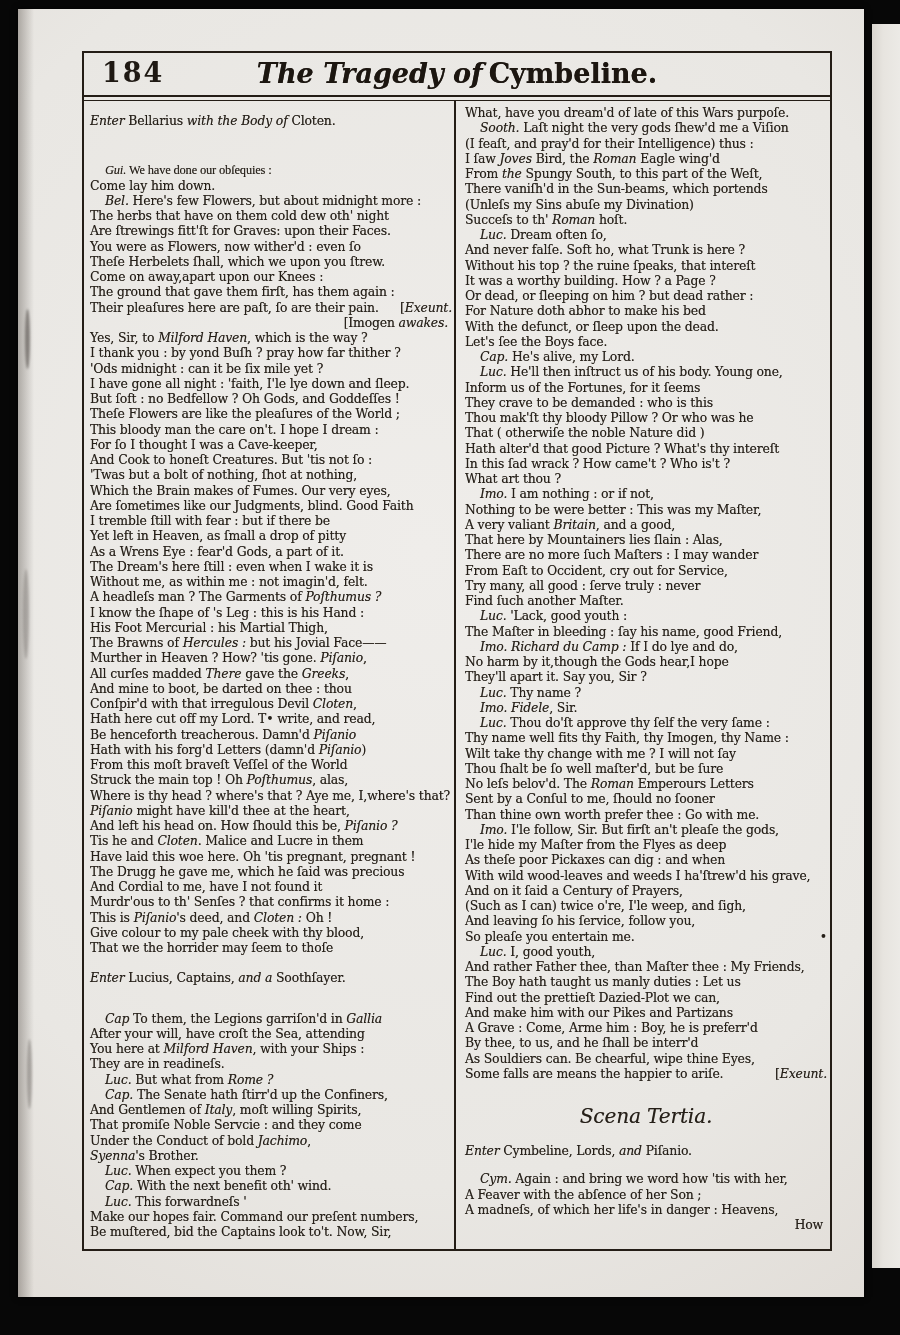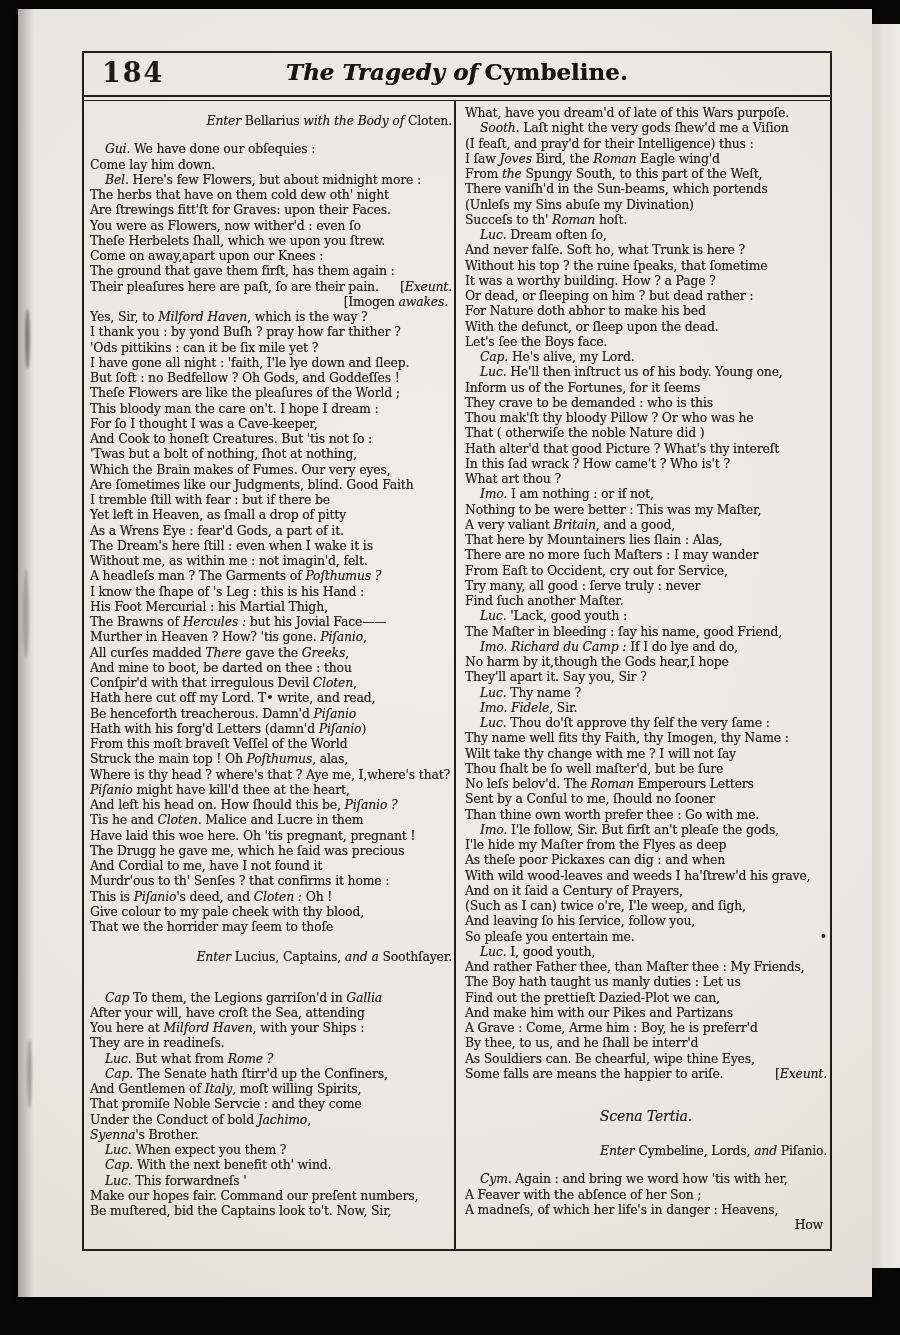--- a/index.html
+++ b/index.html
@@ -9,21 +9,20 @@
     position:relative;
     overflow:hidden;
     font-family:"DejaVu Serif","Liberation Serif",serif;
   }
   
   .page{
     position:absolute;left:18px;top:9px;width:846px;height:1288px;
     background:
       radial-gradient(ellipse 120% 90% at 48% 42%, #efedea 0%, #e9e7e3 55%, #ded9d3 88%, #cfc9c2 100%);
     box-shadow:0 0 6px rgba(0,0,0,.8);
-    padding-left:8px;
   }
   .page-edge-shadow{
     position:absolute;left:0;top:0;width:16px;height:100%;
     background:linear-gradient(90deg, rgba(60,52,45,.35), rgba(60,52,45,0));
   }
   .smudge{position:absolute;background:rgba(40,34,28,.45);border-radius:50%;filter:blur(1px);}
   .s1{left:7px;top:300px;width:5px;height:60px;}
   .s2{left:5px;top:560px;width:6px;height:90px;opacity:.5;}
   .s3{left:9px;top:1030px;width:5px;height:70px;opacity:.6;}
   
@@ -39,21 +38,21 @@
   }
   .header{
     position:relative;height:42px;
   }
   .page-number{
     position:absolute;left:18px;top:4px;
     font-size:27px;font-weight:bold;letter-spacing:2px;color:#1f1913;
   }
   .running-title{
     position:absolute;left:0;right:0;top:5px;text-align:center;
-    font-size:23px;color:#1c1610;
+    font-size:27px;color:#1c1610;
     text-shadow:0 0 .6px rgba(28,22,16,.8);
   }
   .running-title .it{font-style:italic;font-weight:bold;margin-right:6px;}
   .running-title .ro{font-weight:bold;}
   .double-rule{
     height:3px;border-top:2px solid #241d16;border-bottom:1.5px solid #241d16;
   }
   .text-body{position:relative;height:1149px;}
   .col-divider{
     position:absolute;left:370px;top:0;width:2px;height:100%;
@@ -64,24 +63,24 @@
     font-size:12.3px;line-height:15.25px;
     letter-spacing:-0.1px;
     color:#251f18;
     text-shadow:0.2px 0.2px 0.3px rgba(37,31,24,.55);
   }
   .col-left{left:6px;top:13px;}
   .col-right{left:381px;top:5px;}
   .pl{white-space:nowrap;position:relative;}
   .pl i{font-style:italic;}
   .pl.speech{text-indent:15px;}
-  .pl.stage{text-align:right;white-space:normal;}
+  .pl.stage{text-align:left;white-space:normal;}
   .pl.right{text-align:right;padding-right:4px;}
   .pl.heading{
-    text-align:center;font-size:14px;line-height:24px;
+    text-align:center;font-size:20px;line-height:24px;
     font-style:italic;white-space:normal;
   }
   .pl .fr{position:absolute;right:0;top:0;text-indent:0;}
   .catchword{padding-right:2px;}
 </style>
 </head>
 <body>
 
 <div class="page">
   <div class="page-edge-shadow"></div>
@@ -94,34 +93,34 @@
       <span class="page-number">184</span>
       <div class="running-title">
         <span class="it">The Tragedy of</span><span class="ro">Cymbeline.</span>
       </div>
     </div>
     <div class="double-rule"></div>
     <div class="text-body">
       <div class="col-divider"></div>
       <div class="col col-left">
           <div class="pl stage"><i>Enter</i> Bellarius <i>with the Body of</i> Cloten.</div>
-          <div class="pl speech" style="margin-top: 13px;"><i>Gui.</i> We have done our obſequies :</div>
+          <div class="pl speech" style="margin-top: 34px; font-family: Liberation Serif, serif;"><i>Gui.</i> We have done our obſequies :</div>
           <div class="pl ">Come lay him down.</div>
           <div class="pl speech"><i>Bel.</i> Here's few Flowers, but about midnight more :</div>
           <div class="pl ">The herbs that have on them cold dew oth' night</div>
           <div class="pl ">Are ſtrewings fitt'ſt for Graves: upon their Faces.</div>
           <div class="pl ">You were as Flowers, now wither'd : even ſo</div>
           <div class="pl ">Theſe Herbelets ſhall, which we upon you ſtrew.</div>
           <div class="pl ">Come on away,apart upon our Knees :</div>
           <div class="pl ">The ground that gave them firſt, has them again :</div>
           <div class="pl ">Their pleaſures here are paſt, ſo are their pain.<span class="fr">[<i>Exeunt.</i></span></div>
           <div class="pl right">[Imogen <i>awakes.</i></div>
           <div class="pl ">Yes, Sir, to <i>Milford Haven</i>, which is the way ?</div>
           <div class="pl ">I thank you : by yond Buſh ? pray how far thither ?</div>
-          <div class="pl ">'Ods pittikins : can it be ſix mile yet ?</div>
+          <div class="pl ">'Ods midnight : can it be ſix mile yet ?</div>
           <div class="pl ">I have gone all night : 'faith, I'le lye down and ſleep.</div>
           <div class="pl ">But ſoft : no Bedfellow ? Oh Gods, and Goddeſſes !</div>
           <div class="pl ">Theſe Flowers are like the pleaſures of the World ;</div>
           <div class="pl ">This bloody man the care on't. I hope I dream :</div>
           <div class="pl ">For ſo I thought I was a Cave-keeper,</div>
           <div class="pl ">And Cook to honeſt Creatures. But 'tis not ſo :</div>
           <div class="pl ">'Twas but a bolt of nothing, ſhot at nothing,</div>
           <div class="pl ">Which the Brain makes of Fumes. Our very eyes,</div>
           <div class="pl ">Are ſometimes like our Judgments, blind. Good Faith</div>
           <div class="pl ">I tremble ſtill with fear : but if there be</div>
@@ -174,21 +173,21 @@
           <div class="pl ">What, have you dream'd of late of this Wars purpoſe.</div>
           <div class="pl speech"><i>Sooth.</i> Laſt night the very gods ſhew'd me a Viſion</div>
           <div class="pl ">(I feaſt, and pray'd for their Intelligence) thus :</div>
           <div class="pl ">I ſaw <i>Joves</i> Bird, the <i>Roman</i> Eagle wing'd</div>
           <div class="pl ">From <i>the</i> Spungy South, to this part of the Weſt,</div>
           <div class="pl ">There vaniſh'd in the Sun-beams, which portends</div>
           <div class="pl ">(Unleſs my Sins abuſe my Divination)</div>
           <div class="pl ">Succeſs to th' <i>Roman</i> hoſt.</div>
           <div class="pl speech"><i>Luc.</i> Dream often ſo,</div>
           <div class="pl ">And never falſe. Soft ho, what Trunk is here ?</div>
-          <div class="pl ">Without his top ? the ruine ſpeaks, that ſometime</div>
+          <div class="pl ">Without his top ? the ruine ſpeaks, that intereſt</div>
           <div class="pl ">It was a worthy building. How ? a Page ?</div>
           <div class="pl ">Or dead, or ſleeping on him ? but dead rather :</div>
           <div class="pl ">For Nature doth abhor to make his bed</div>
           <div class="pl ">With the defunct, or ſleep upon the dead.</div>
           <div class="pl ">Let's ſee the Boys face.</div>
           <div class="pl speech"><i>Cap.</i> He's alive, my Lord.</div>
           <div class="pl speech"><i>Luc.</i> He'll then inſtruct us of his body. Young one,</div>
           <div class="pl ">Inform us of the Fortunes, for it ſeems</div>
           <div class="pl ">They crave to be demanded : who is this</div>
           <div class="pl ">Thou mak'ſt thy bloody Pillow ? Or who was he</div>

